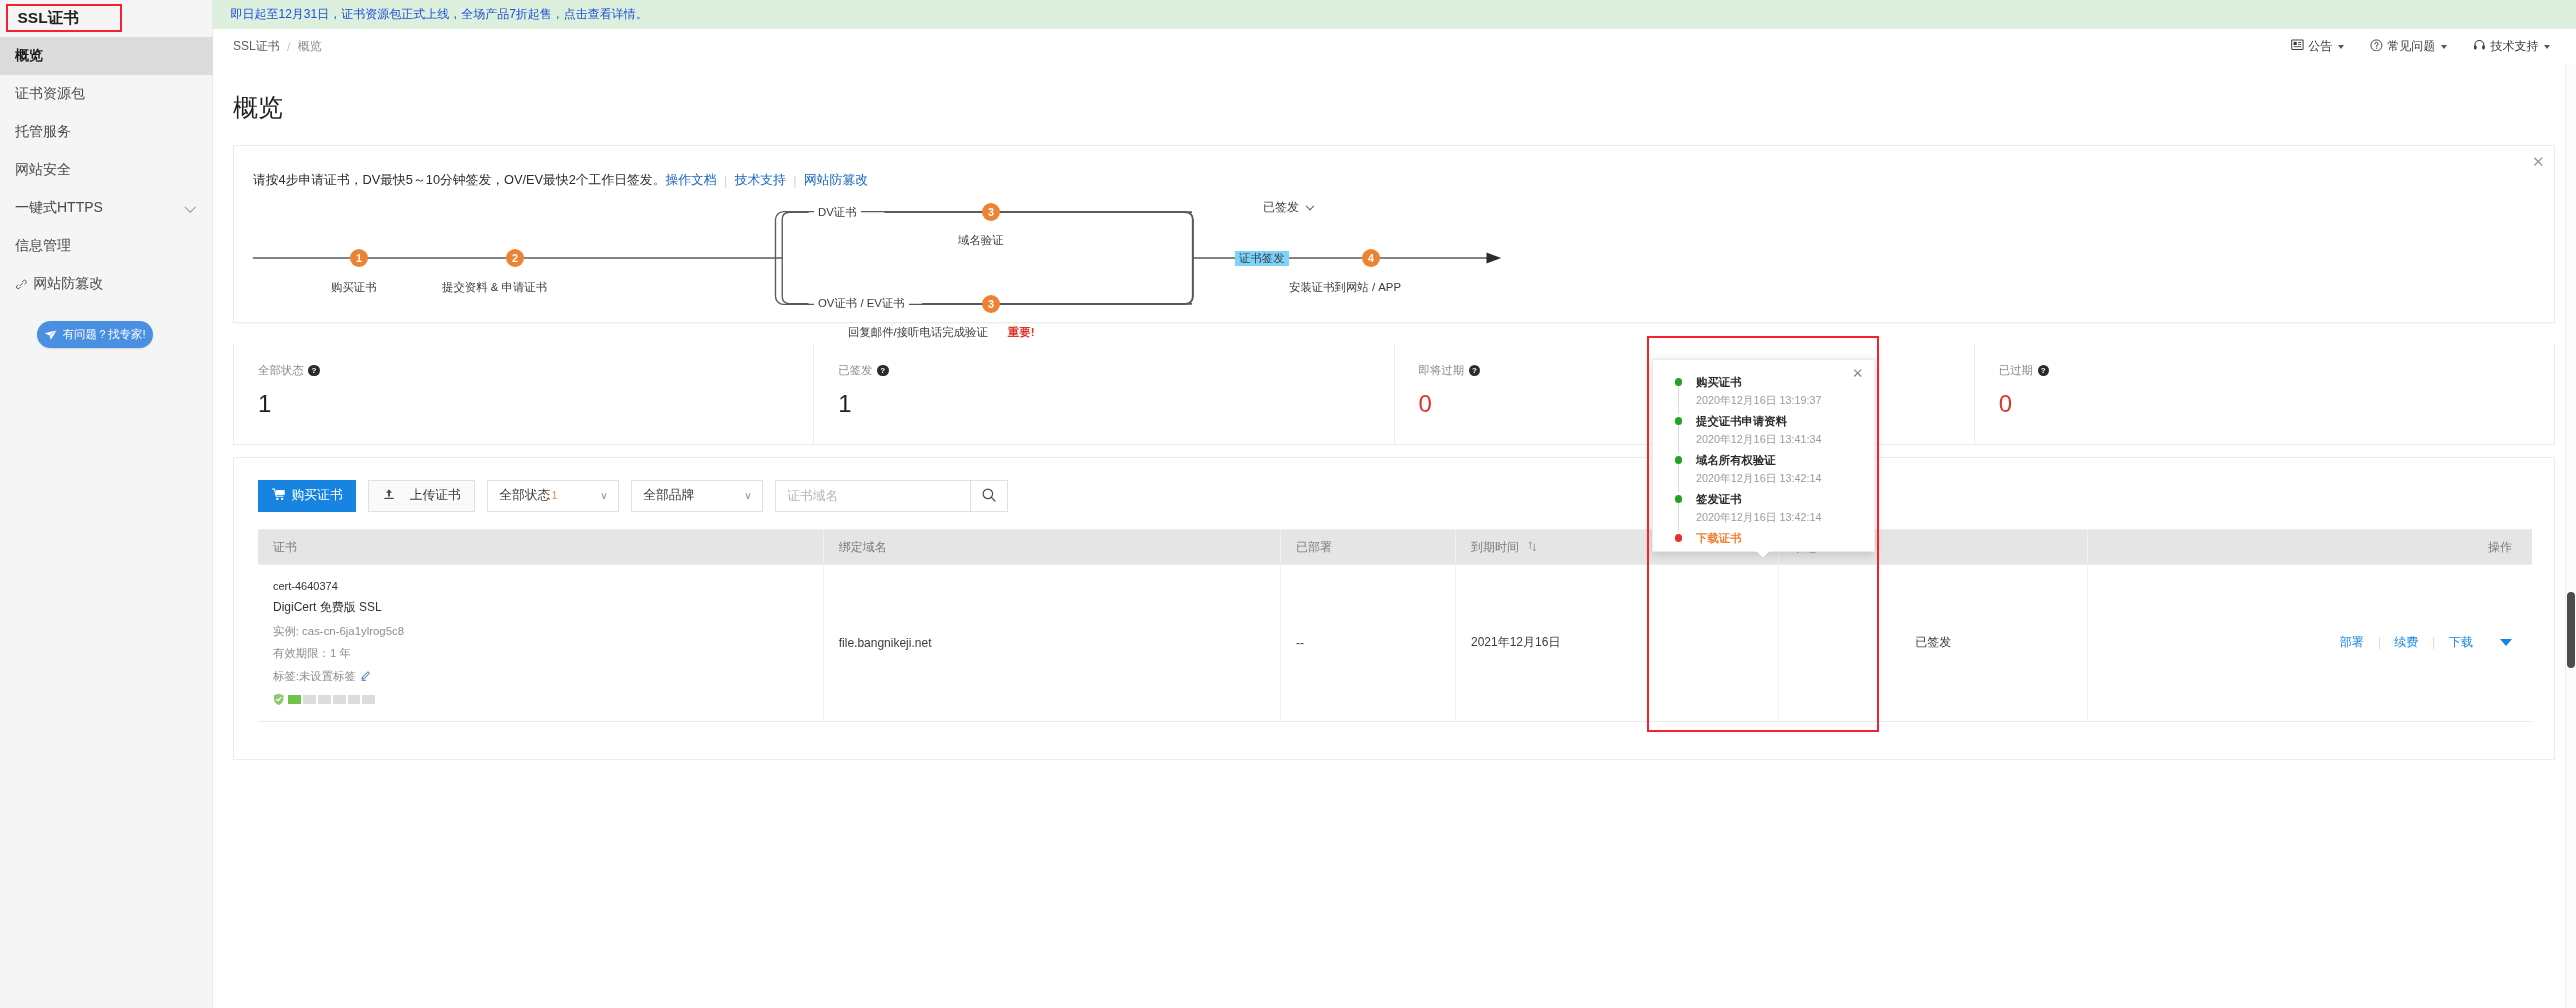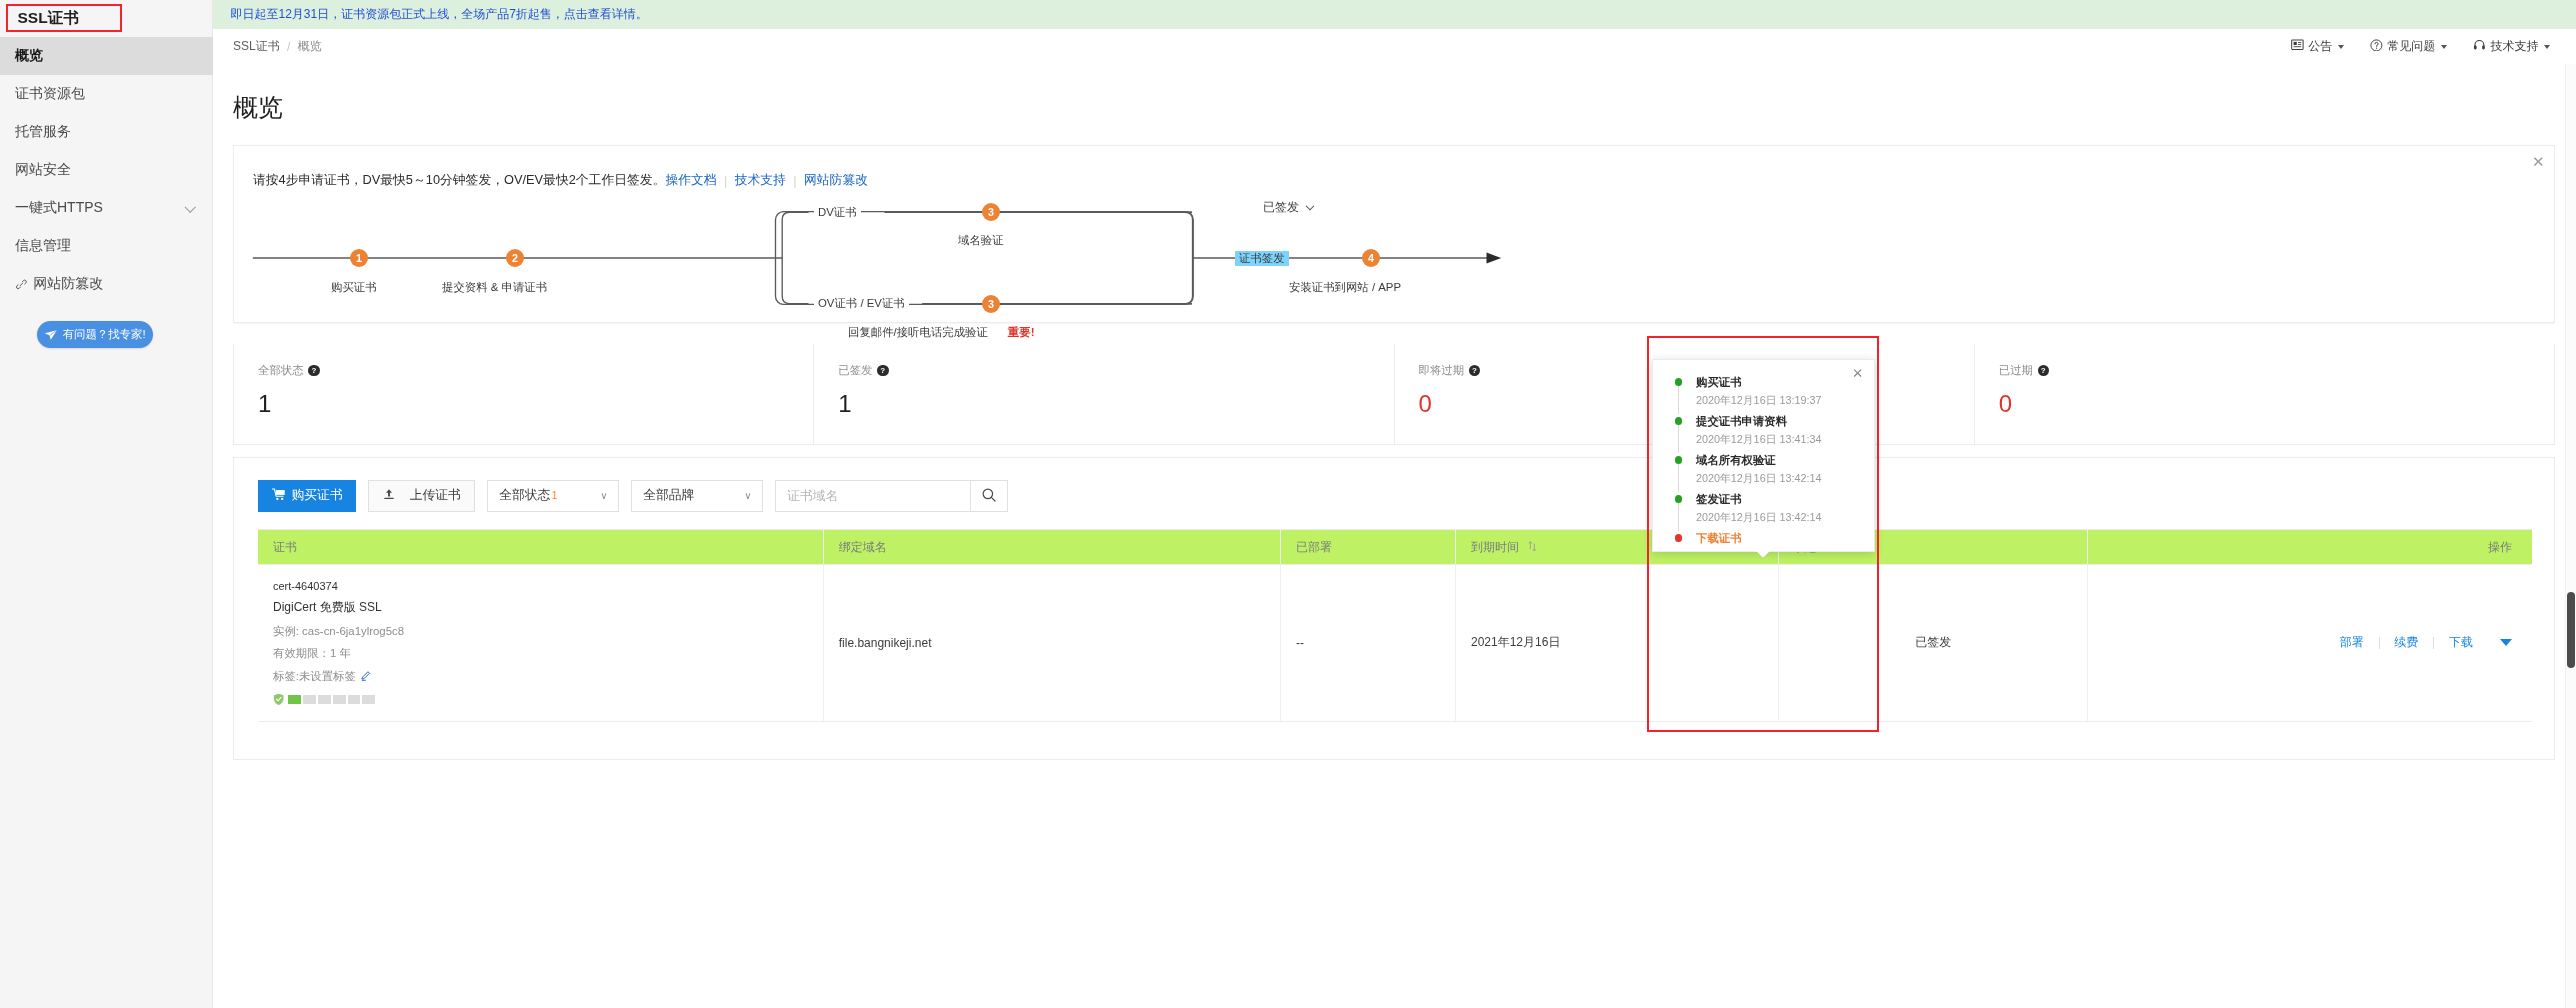--- a/index.html
+++ b/index.html
@@ -228,21 +228,21 @@
   }
 
   
   #cert-table {
     position: absolute; left: 24px; top: 71px;
     width: 2274px;
     border-collapse: collapse;
     table-layout: fixed;
   }
   #cert-table th {
-    background: #bef264;
+    background: #e5e5e5;
     border-top: 0.7px solid #ececec;
     border-bottom: 0.7px solid #ececec;
     border-right: 0.7px solid #f0f0f0;
     height: 35px; text-align: left;
     padding-left: 15px;
     font-size: 12px; font-weight: normal; color: #7c7c7c;
   }
   #cert-table th:last-child { border-right: none; text-align: right; padding-right: 20px; }
   #cert-table td {
     border-bottom: 0.7px solid #ececec;

